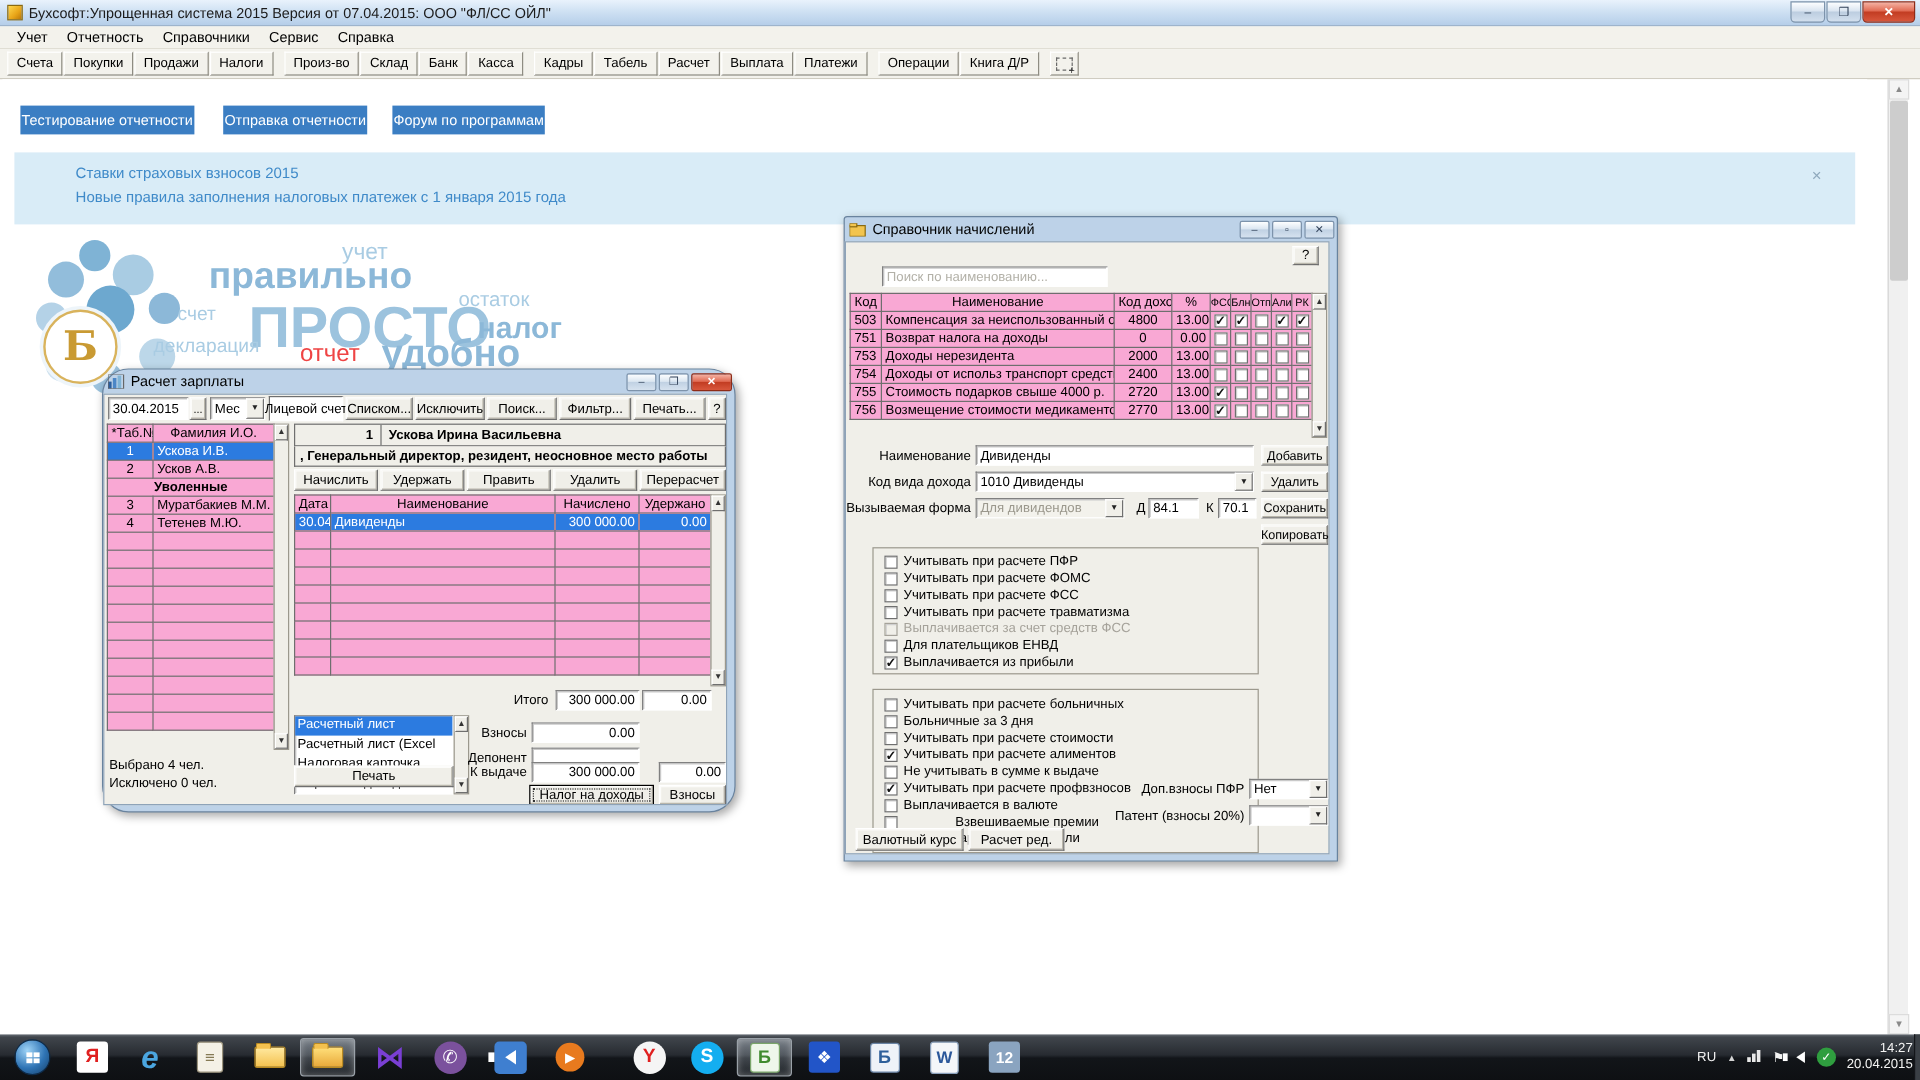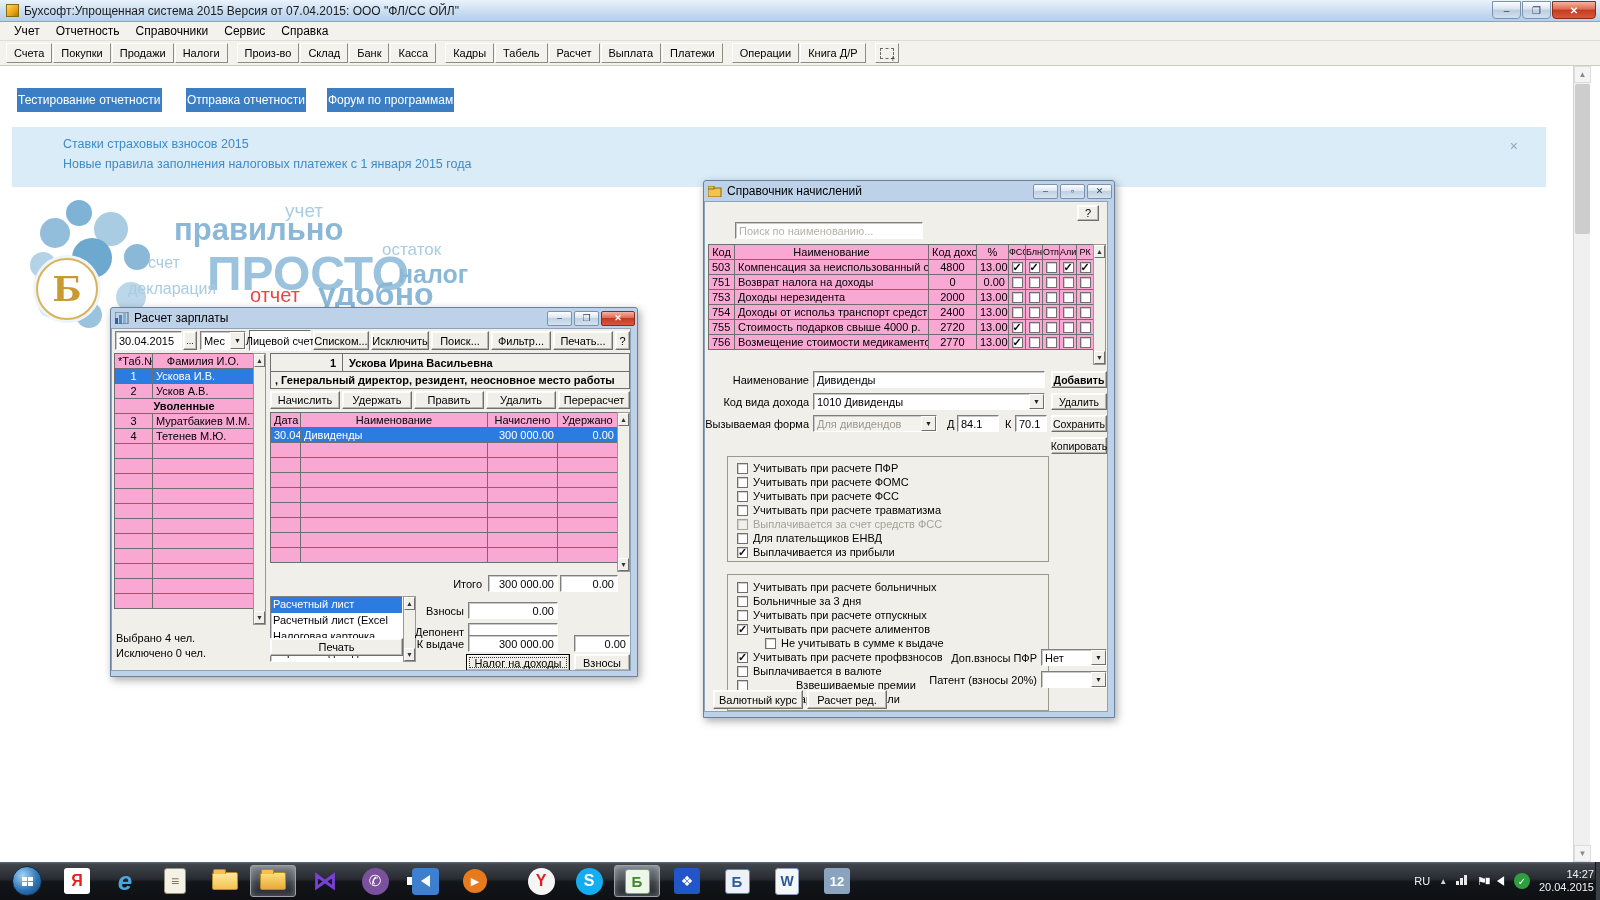--- a/index.html
+++ b/index.html
@@ -180,21 +180,21 @@
 <span class="abs wm" style="left:285px;top:200px;font-size:19px;">учет</span>
 <span class="abs wm b" style="left:174px;top:212px;font-size:31px;">правильно</span>
 <span class="abs wm" style="left:148px;top:254px;font-size:16px;">счет</span>
 <span class="abs wm b" style="left:207px;top:246px;font-size:48px;color:#9cc3de;">ПРОСТО</span>
 <span class="abs wm" style="left:382px;top:240px;font-size:17px;">остаток</span>
 <span class="abs wm b" style="left:398px;top:260px;font-size:25px;">налог</span>
 <span class="abs wm" style="left:128px;top:280px;font-size:16px;">декларация</span>
 <span class="abs wm" style="left:250px;top:284px;font-size:20px;color:#ef4444;">отчет</span>
 <span class="abs wm b" style="left:318px;top:276px;font-size:32px;">удобно</span>
 
-<div class="win" style="left:110px; top:307px; width:528px; height:370px;">
+<div class="win" style="left:85px; top:307px; width:528px; height:370px;border-radius:22px;">
   <div class="win-title">
     <svg width="14" height="12">
         <rect x="0" y="6" width="3" height="6" fill="#2c5f9e"></rect>
         <rect x="4" y="3" width="3" height="9" fill="#4b86c6"></rect>
         <rect x="8" y="1" width="3" height="11" fill="#7fb3d5"></rect>
         <rect x="0" y="0" width="13" height="12" fill="none" stroke="#666"></rect>
       </svg>
     <span class="t">Расчет зарплаты</span>
     <div class="wcaps">
       <div class="wcap">–</div>
@@ -541,21 +541,21 @@
     <div class="lbl ralign" style="left:0px;top:216px;width:104px;">Вызываемая форма</div>
     <div class="dd abs disabled" style="left:108px;top:213px;width:124px;height:17px;">
       <span>Для дивидендов</span>
       <span class="arr">▼</span>
     </div>
     <div class="lbl" style="left:242px;top:216px;">Д</div>
     <div class="abs inset" style="left:252px;top:213px;width:42px;height:17px;padding:2px 0 0 3px;">84.1</div>
     <div class="lbl" style="left:300px;top:216px;">К</div>
     <div class="abs inset" style="left:310px;top:213px;width:32px;height:17px;padding:2px 0 0 3px;">70.1</div>
 
-    <button class="btn abs" style="left:346px;top:169px;width:56px;height:17px;font-size:10.5px;font-weight:bold;">Добавить</button>
+    <button class="btn abs" style="left:346px;top:169px;width:56px;height:17px;font-size:10.5px;">Добавить</button>
     <button class="btn abs" style="left:346px;top:191px;width:56px;height:17px;font-size:10.5px;">Удалить</button>
     <button class="btn abs" style="left:346px;top:213px;width:56px;height:17px;font-size:10.5px;">Сохранить</button>
     <button class="btn abs" style="left:346px;top:235px;width:56px;height:17px;font-size:10.5px;">Копировать</button>
 
     <div class="gbox" style="left:22px;top:254px;width:322px;height:106px;"></div>
     <div class="cbrow" style="left:32px;top:260px;">
         <span class="cbx"></span>
         <span>Учитывать при расчете ПФР</span>
       </div>
     <div class="cbrow" style="left:32px;top:274px;text-align:right;">
@@ -587,27 +587,27 @@
     <div class="cbrow" style="left:32px;top:379px;">
         <span class="cbx"></span>
         <span>Учитывать при расчете больничных</span>
       </div>
     <div class="cbrow" style="left:32px;top:393px;">
         <span class="cbx"></span>
         <span>Больничные за 3 дня</span>
       </div>
     <div class="cbrow" style="left:32px;top:407px;">
         <span class="cbx"></span>
-        <span>Учитывать при расчете отпускных</span>
+        <span>Учитывать при расчете стоимости</span>
       </div>
     <div class="cbrow" style="left:32px;top:421px;">
         <span class="cbx checked"></span>
         <span>Учитывать при расчете алиментов</span>
       </div>
-    <div class="cbrow" style="left:32px;top:435px;margin-left:28px;">
+    <div class="cbrow" style="left:32px;top:435px;">
         <span class="cbx"></span>
         <span>Не учитывать в сумме к выдаче</span>
       </div>
     <div class="cbrow" style="left:32px;top:449px;">
         <span class="cbx checked"></span>
         <span>Учитывать при расчете профвзносов</span>
       </div>
     <div class="cbrow" style="left:32px;top:463px;">
         <span class="cbx"></span>
         <span>Выплачивается в валюте</span>

